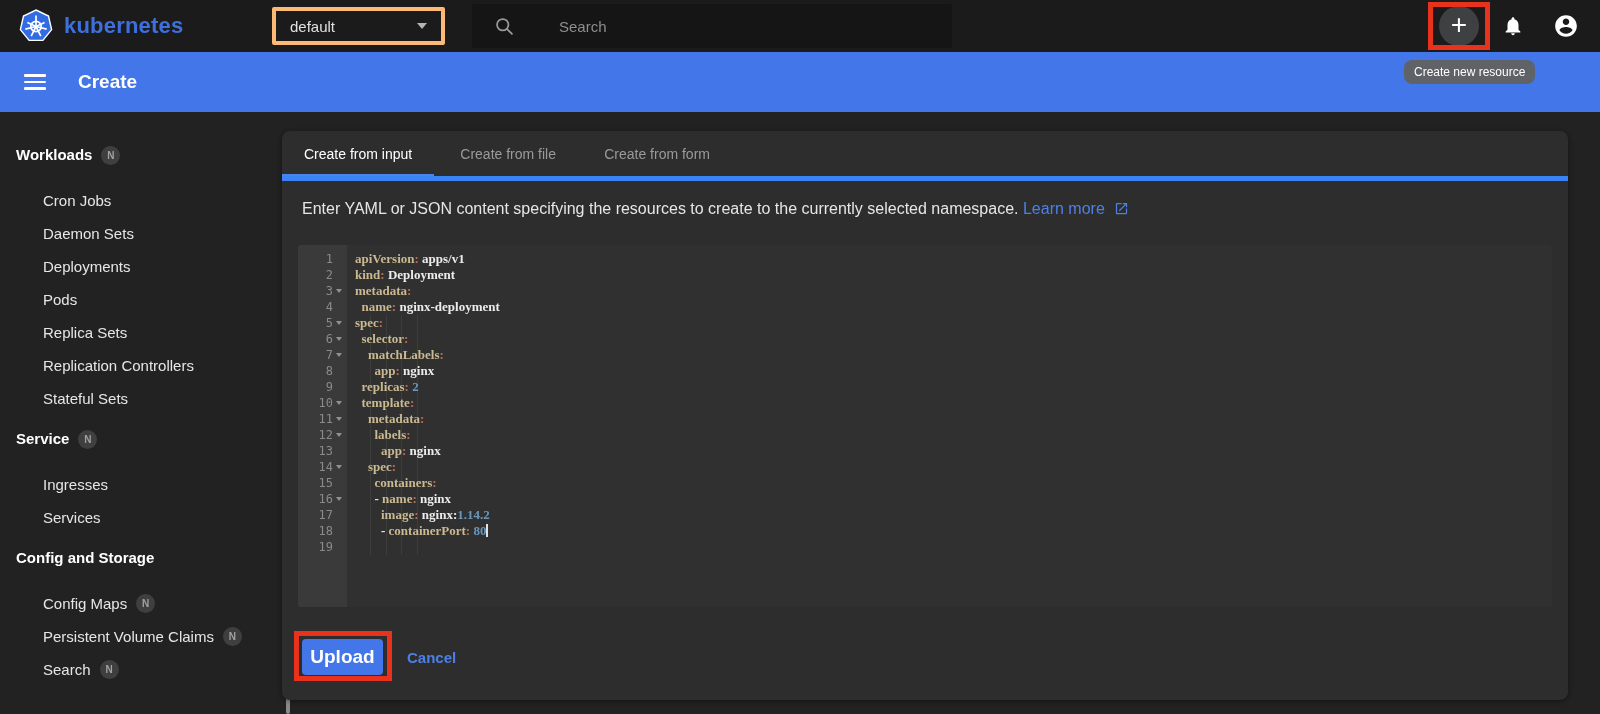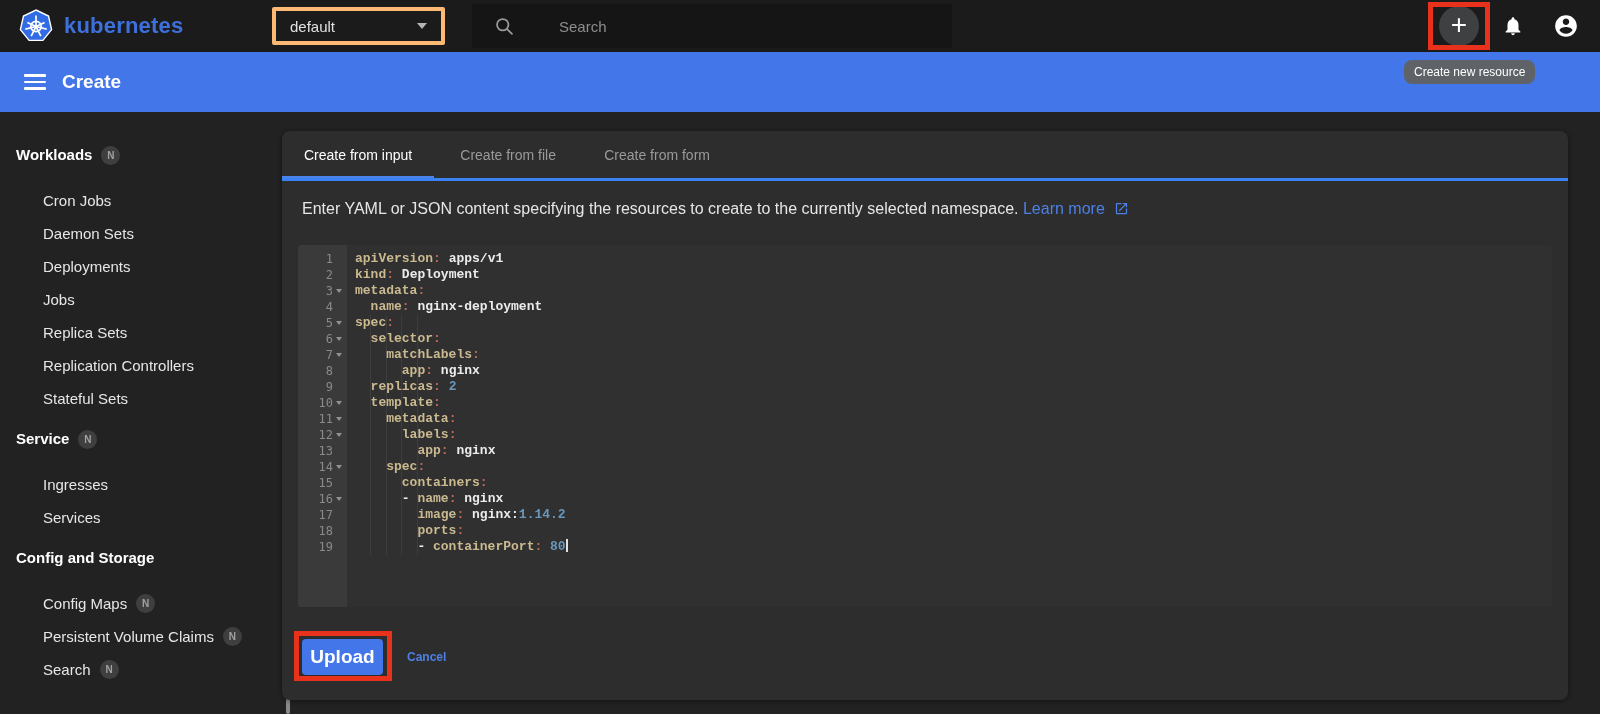--- a/index.html
+++ b/index.html
@@ -26,66 +26,66 @@
   .search-input::placeholder{color:#8e8e8e}
   .plus-btn{position:absolute;left:1439px;top:6px;width:40px;height:40px;border-radius:50%;background:#3f4042;display:flex;align-items:center;justify-content:center;cursor:pointer}
   .plus-glyph{font-size:28px;font-weight:300;color:#fff;line-height:1;margin-top:-3px}
   .bell-btn{position:absolute;left:1502px;top:15px;cursor:pointer}
   .account-btn{position:absolute;left:1553px;top:13px;cursor:pointer}
 
   
   .appbar{position:absolute;left:0;top:52px;width:1600px;height:60px;background:var(--appbar-bg);display:flex;align-items:center}
   .hamburger{margin-left:24px;cursor:pointer}
   .hamburger div{width:22px;height:2.5px;background:#fff;border-radius:1px;margin:4px 0}
-  .appbar-title{margin-left:16px;font-size:19px;font-weight:700;color:#fff}
+  .appbar-title{margin-left:32px;font-size:19px;font-weight:700;color:#fff}
   .tooltip{position:absolute;left:1404px;top:60px;background:var(--tooltip-bg);color:#fff;font-size:12px;font-weight:500;
     padding:5px 10px;border-radius:8px;white-space:nowrap;z-index:30}
 
   
   .sidebar{position:absolute;left:0;top:131px;width:278px}
   .side-header{height:33px;display:flex;align-items:flex-start;margin-top:15px;padding-left:16px;font-size:15px;font-weight:700;color:#fff;cursor:pointer}
   .side-list{margin-top:5px}
   .side-item{height:33px;display:flex;align-items:center;padding-left:43px;font-size:15px;color:#e6e6e6;cursor:pointer}
   .n-badge{display:inline-block;width:19px;height:19px;margin-left:9px;border-radius:50%;background:#3f3f3f;color:#a2a2a2;
     font-size:10px;font-weight:700;line-height:19px;text-align:center}
   .scroll-thumb{position:absolute;left:286px;top:672px;width:4px;height:42px;background:#8a8a8a;border-radius:2px}
 
   
   .card{position:absolute;left:282px;top:131px;width:1286px;height:569px;background:var(--card-bg);border-radius:8px;
     box-shadow:0 1px 5px rgba(0,0,0,.45)}
-  .tabbar{height:50px;border-bottom:3px solid #3b82f6;display:flex;align-items:stretch}
+  .tabbar{height:50px;border-bottom:5px solid #3b82f6;display:flex;align-items:stretch}
   .tab{position:relative;display:flex;align-items:center;justify-content:center;padding:0 22px;min-width:148px;
     font-size:14px;font-weight:500;color:var(--tab-inactive);cursor:pointer}
   .tab.active{color:var(--tab-active)}
   .tab.active::after{content:"";position:absolute;left:0;right:0;bottom:0;height:2px;background:#4d82ea}
   .desc{padding:19px 20px 0;font-size:16px;color:#e6e6e6}
   .desc a{color:var(--link-blue);text-decoration:none;cursor:pointer}
   .desc svg{vertical-align:-2px;margin-left:5px}
 
   
   .editor{position:absolute;left:16px;top:114px;width:1254px;height:362px;display:flex;border-radius:2px;overflow:hidden;
     box-shadow:inset 0 6px 6px -5px rgba(0,0,0,.55);cursor:text}
   .gutter-col{width:49px;background:var(--gutter-bg);padding-top:6px;flex:none}
   .gut-row{height:16px;display:flex;align-items:center;justify-content:flex-end;padding-right:2px}
   .gut-num{font-family:"DejaVu Sans Mono",monospace;font-size:12px;color:#8a8a8a;text-align:right}
   .fold-slot{width:12px;display:flex;justify-content:center}
   .fold-arrow{width:0;height:0;border-left:3.5px solid transparent;border-right:3.5px solid transparent;border-top:4.5px solid #919191}
   .code-col{flex:1;background:var(--editor-bg);padding-top:6px;position:relative}
-  .code-row{height:16px;white-space:pre;font-family:Liberation Mono, monospace;font-size:13px;font-weight:700;
+  .code-row{height:16px;white-space:pre;font-family:Liberation Serif, serif;font-size:13px;font-weight:700;
     line-height:16px;padding-left:8px;position:relative;z-index:2}
   .tk-key{color:var(--yaml-key)} .tk-colon{color:var(--yaml-colon)} .tk-val{color:var(--yaml-value)} .tk-num{color:var(--yaml-number)}
   .tk-caret{display:inline-block;width:2px;height:13px;background:#e2e2e2;vertical-align:-2px}
   .guides{position:absolute;top:70px;bottom:52px;left:0;z-index:1}
   .guide{position:absolute;top:0;bottom:0;width:1px;background:#3d3d3d}
 
   
   .actions{position:absolute;left:20px;top:508px;display:flex;align-items:center}
   .upload-btn{width:81px;height:36px;background:var(--appbar-bg);border:none;border-radius:4px;color:#fff;
     font-size:19px;font-weight:700;font-family:"Liberation Sans",sans-serif;cursor:pointer}
-  .cancel-link{margin-left:24px;font-size:12px;font-weight:700;color:var(--link-blue);cursor:pointer}
+  .cancel-link{margin-left:24px;font-size:15px;font-weight:700;color:var(--link-blue);cursor:pointer}
 
   
   .annotation{position:absolute;border:5px solid var(--annotation-red);z-index:40;pointer-events:none}
   .anno-plus{left:1428px;top:2px;width:62px;height:48px}
   .anno-upload{left:294px;top:631px;width:98px;height:50px}
 </style>
 </head>
 <body>
 
 <div class="topbar">
@@ -154,21 +154,21 @@
       <div class="side-item">
         <span>Cron Jobs</span>
       </div>
       <div class="side-item">
         <span>Daemon Sets</span>
       </div>
       <div class="side-item">
         <span>Deployments</span>
       </div>
       <div class="side-item">
-        <span>Jobs</span>
+        <span>Pods</span>
       </div>
       <div class="side-item">
         <span>Replica Sets</span>
       </div>
       <div class="side-item">
         <span>Replication Controllers</span>
       </div>
       <div class="side-item">
         <span>Stateful Sets</span>
       </div>
@@ -334,21 +334,20 @@
         <div class="code-row"><span class="tk-key">      app</span><span class="tk-colon">:</span><span class="tk-val"> nginx</span></div>
         <div class="code-row"><span class="tk-key">  replicas</span><span class="tk-colon">:</span><span class="tk-num"> 2</span></div>
         <div class="code-row"><span class="tk-key">  template</span><span class="tk-colon">:</span></div>
         <div class="code-row"><span class="tk-key">    metadata</span><span class="tk-colon">:</span></div>
         <div class="code-row"><span class="tk-key">      labels</span><span class="tk-colon">:</span></div>
         <div class="code-row"><span class="tk-key">        app</span><span class="tk-colon">:</span><span class="tk-val"> nginx</span></div>
         <div class="code-row"><span class="tk-key">    spec</span><span class="tk-colon">:</span></div>
         <div class="code-row"><span class="tk-key">      containers</span><span class="tk-colon">:</span></div>
         <div class="code-row"><span class="tk-val">      - </span><span class="tk-key">name</span><span class="tk-colon">:</span><span class="tk-val"> nginx</span></div>
         <div class="code-row"><span class="tk-key">        image</span><span class="tk-colon">:</span><span class="tk-val"> nginx:</span><span class="tk-num">1.14.2</span></div>
-        <div class="code-row"><span class="tk-key">        ports</span><span class="tk-colon">:</span></div>
         <div class="code-row"><span class="tk-val">        - </span><span class="tk-key">containerPort</span><span class="tk-colon">:</span><span class="tk-num"> 80</span><span class="tk-caret"></span></div>
       </div>
   </div>
 
   <div class="actions">
     <button class="upload-btn">Upload</button>
     <span class="cancel-link">Cancel</span>
   </div>
 </div>
 

